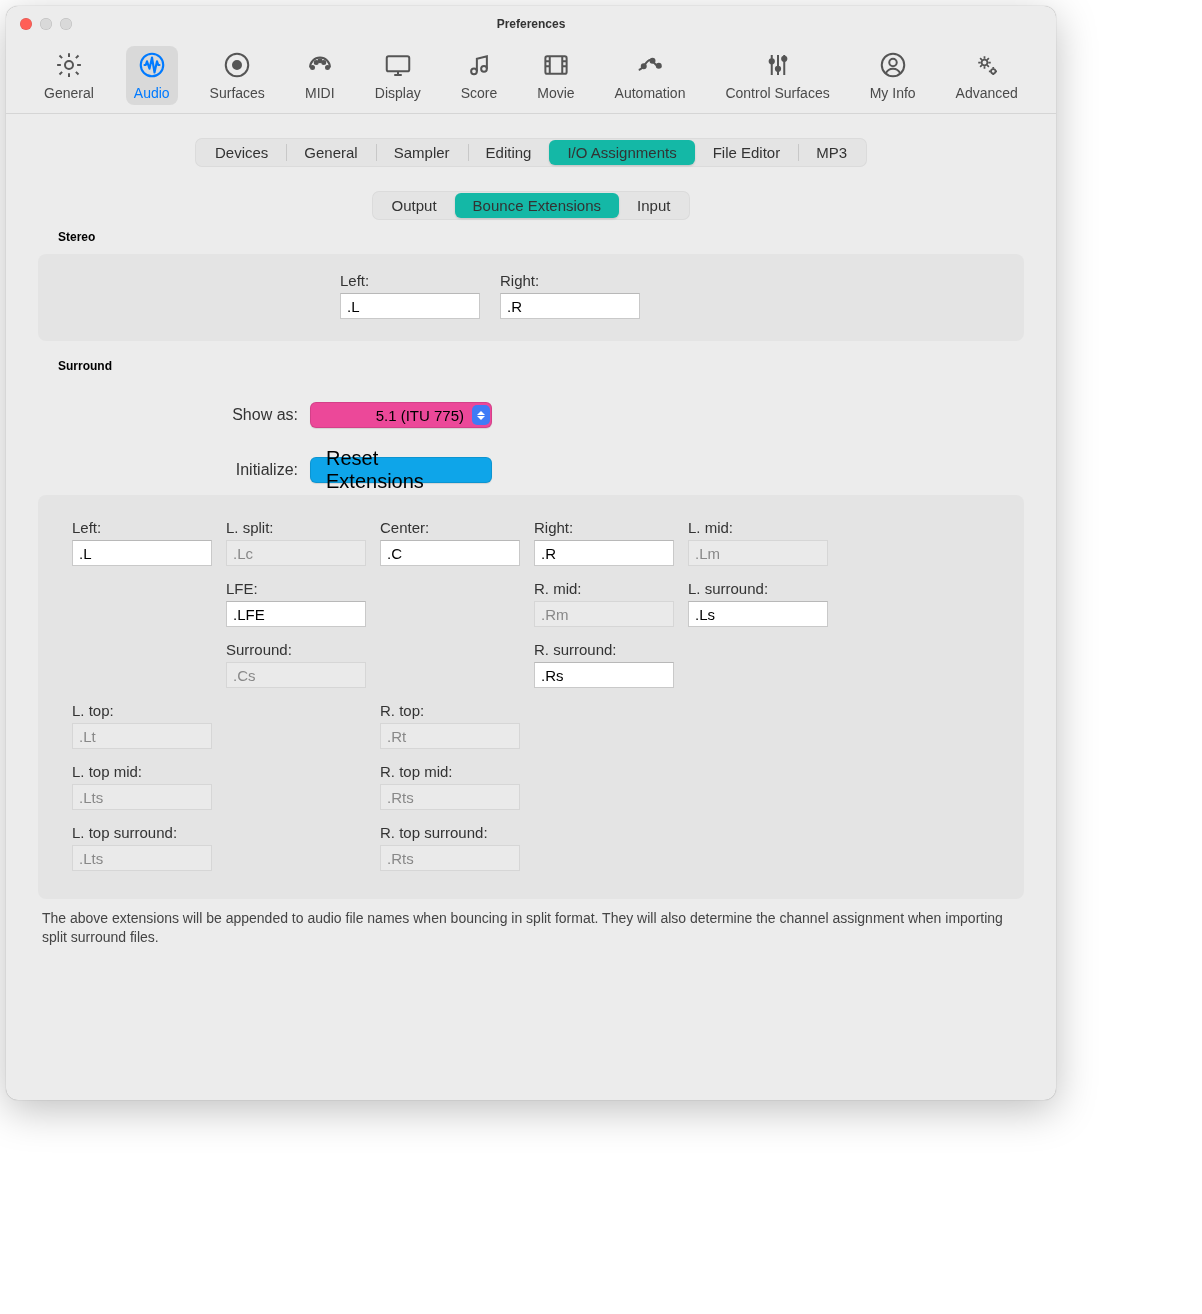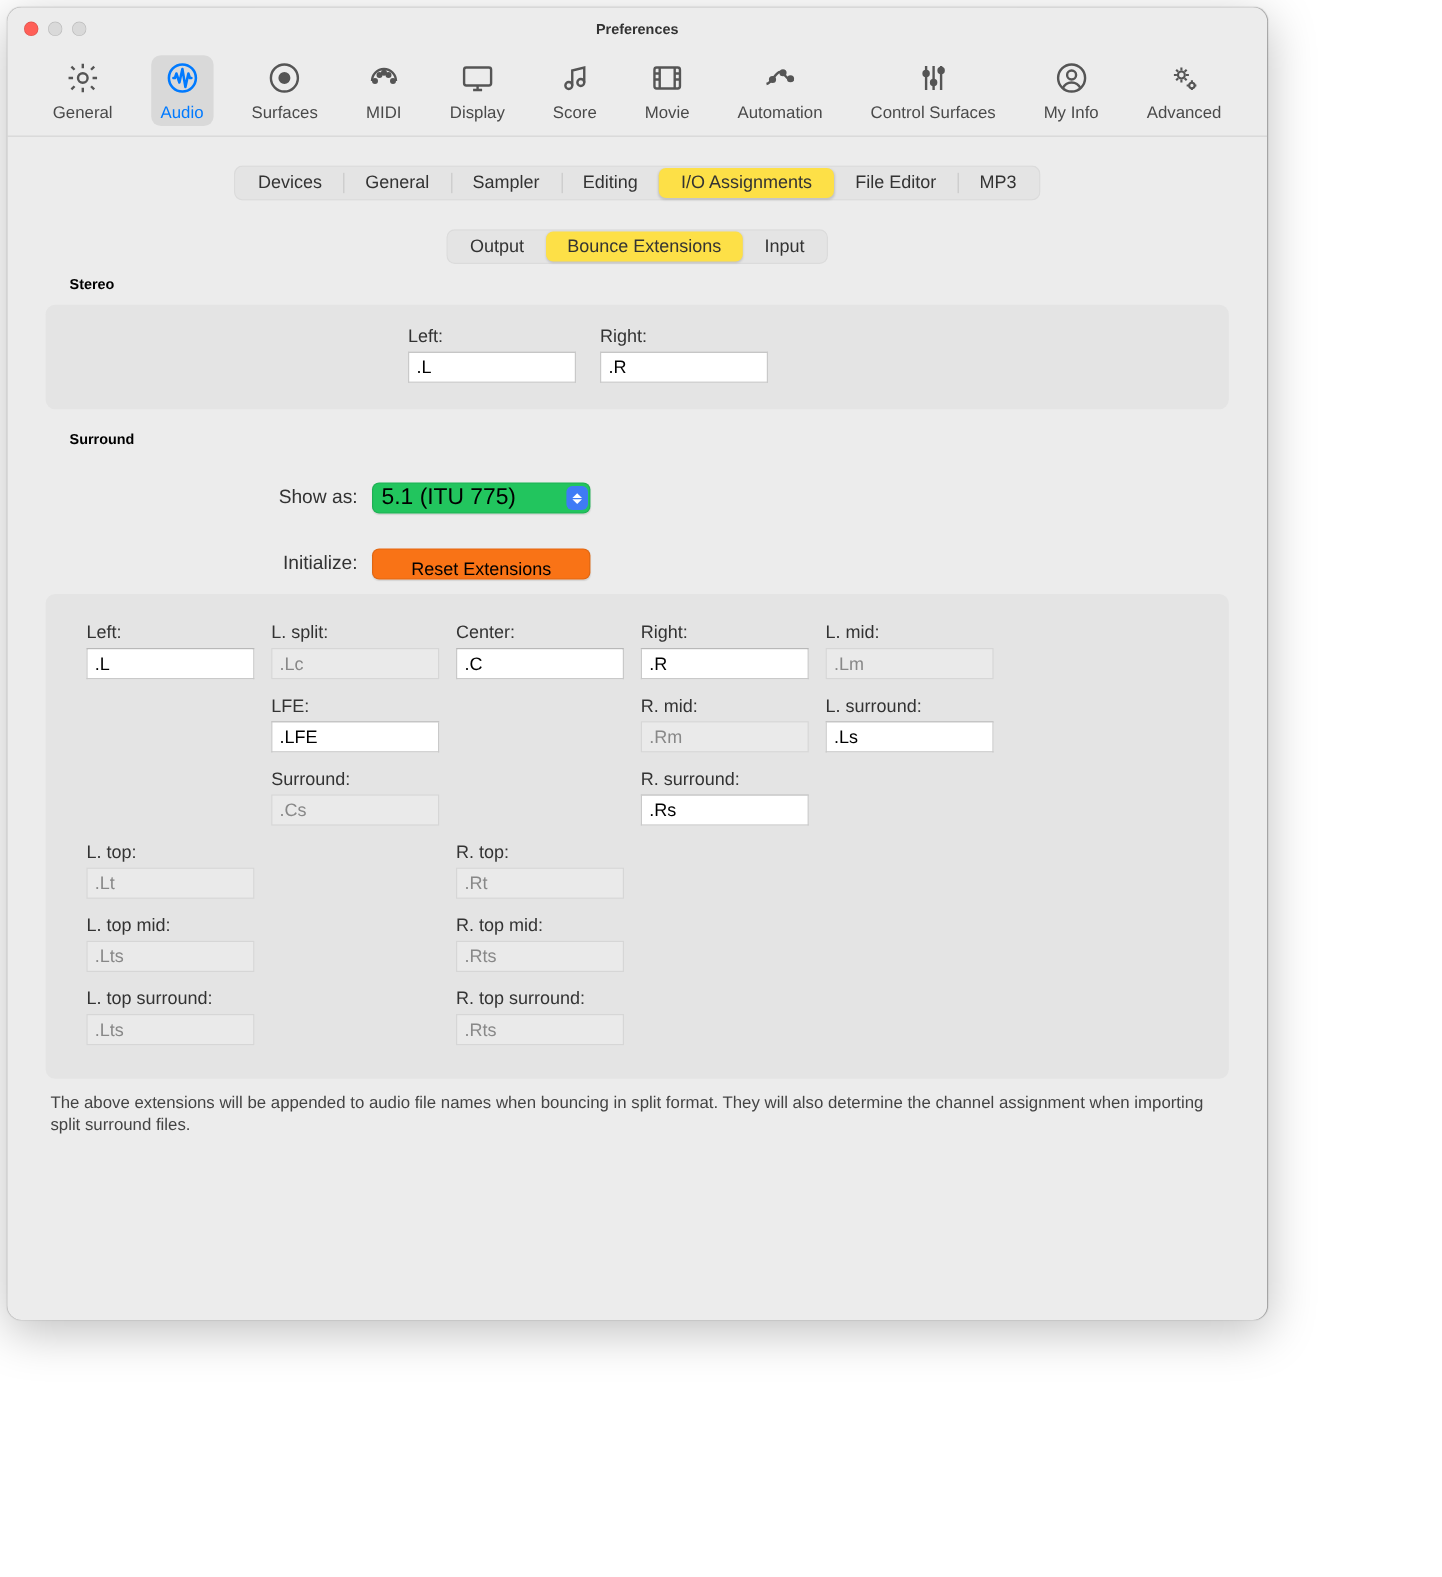--- a/index.html
+++ b/index.html
@@ -85,21 +85,21 @@
     position: relative;
   }
   .seg .opt + .opt::before {
     content: "";
     position: absolute;
     left: 0; top: 4px; bottom: 4px;
     width: 1px;
     background: rgba(0,0,0,0.12);
   }
   .seg .opt.active {
-    background: #fde047;
+    background: #14b8a6;
     box-shadow: 0 1px 2px rgba(0,0,0,0.15);
   }
   .seg .opt.active + .opt::before,
   .seg .opt.active::before { display: none; }
   .content {
     flex: 1;
     padding: 20px 32px 10px;
     overflow: auto;
     position: relative;
   }
@@ -134,54 +134,54 @@
   }
   .stereo-grid {
     display: flex;
     gap: 20px;
     margin-left: 280px;
   }
   .col { display: flex; flex-direction: column; }
   .select-wrap {
     display: inline-flex;
     align-items: center;
-    background: #22c55e;
+    background: #ec4899;
     border-radius: 6px;
     box-shadow: 0 1px 1px rgba(0,0,0,0.1), inset 0 0 0 1px rgba(0,0,0,0.1);
     height: 26px;
     padding: 0 2px 0 8px;
-    font-size: 19px;
+    font-size: 15px;
     gap: 8px;
     width: 182px;
-    justify-content: space-between;
+    justify-content: flex-end;
   }
   .select-arrows {
     width: 18px; height: 20px;
     background: #3f7bf6;
     border-radius: 5px;
     display: flex; flex-direction: column; align-items: center; justify-content: center;
     gap: 1px;
   }
   .select-arrows::before, .select-arrows::after {
     content: "";
     width: 0; height: 0;
     border-left: 4px solid transparent;
     border-right: 4px solid transparent;
   }
   .select-arrows::before { border-bottom: 4px solid #fff; }
   .select-arrows::after { border-top: 4px solid #fff; }
   .btn {
     display: inline-flex;
-    align-items: flex-end;
-    background: #f97316;
+    align-items: center;
+    background: #0ea5e9;
     border-radius: 6px;
     box-shadow: 0 1px 1px rgba(0,0,0,0.1), inset 0 0 0 1px rgba(0,0,0,0.1);
     height: 26px;
     padding: 0 16px;
-    font-size: 15px;
+    font-size: 20px;
     width: 182px;
     justify-content: center;
   }
   .surround-grid {
     display: grid;
     grid-template-columns: repeat(5, 150px);
     gap: 14px 4px;
     padding: 6px 20px;
   }
   .cell { }

